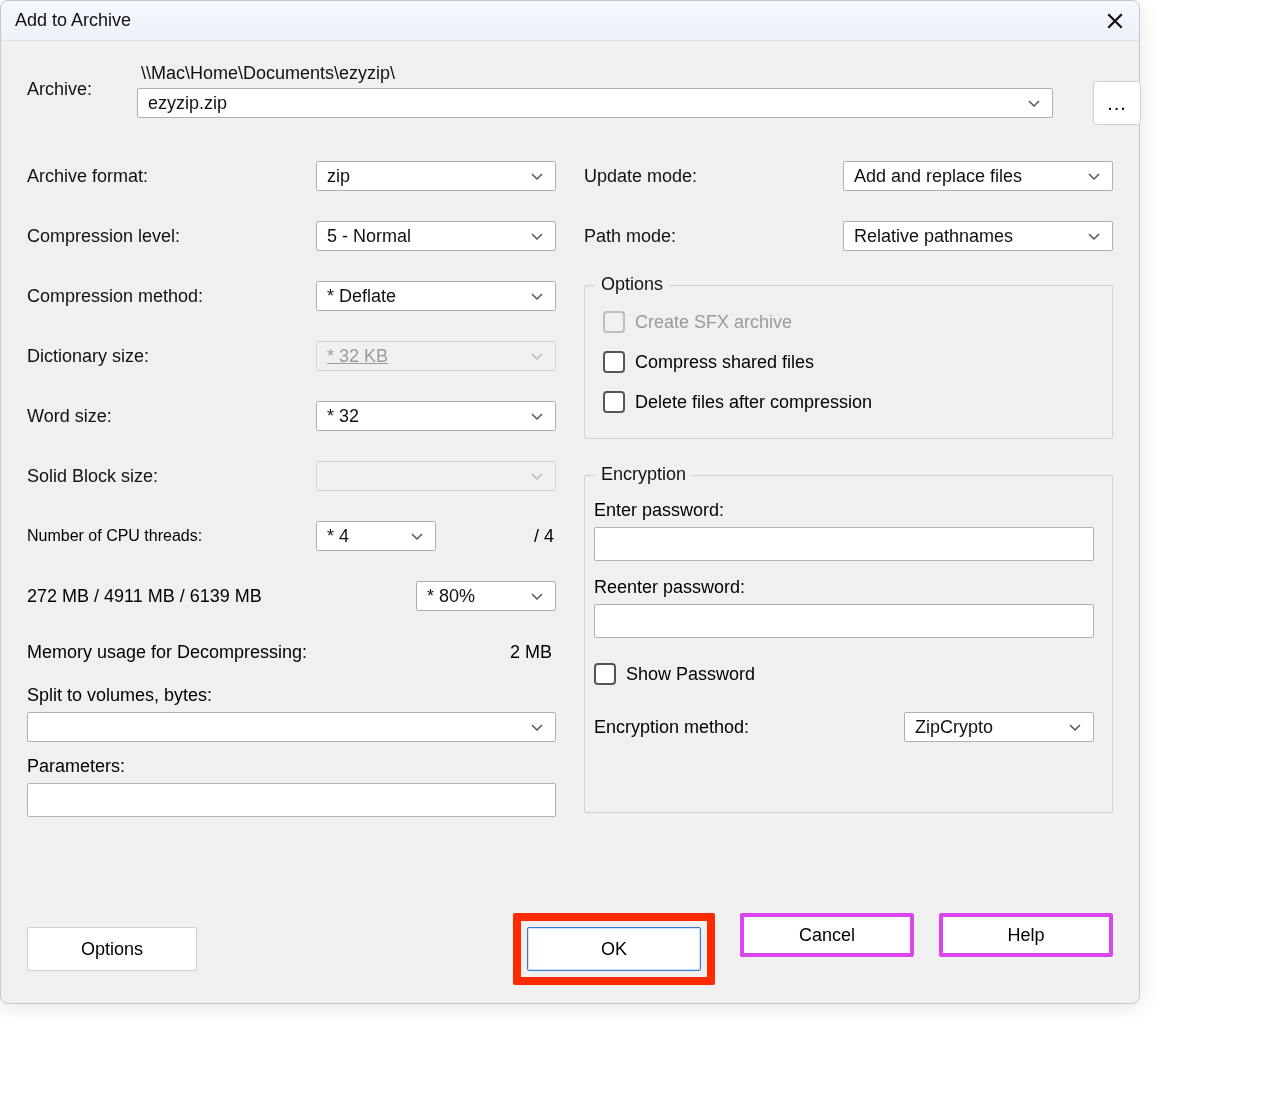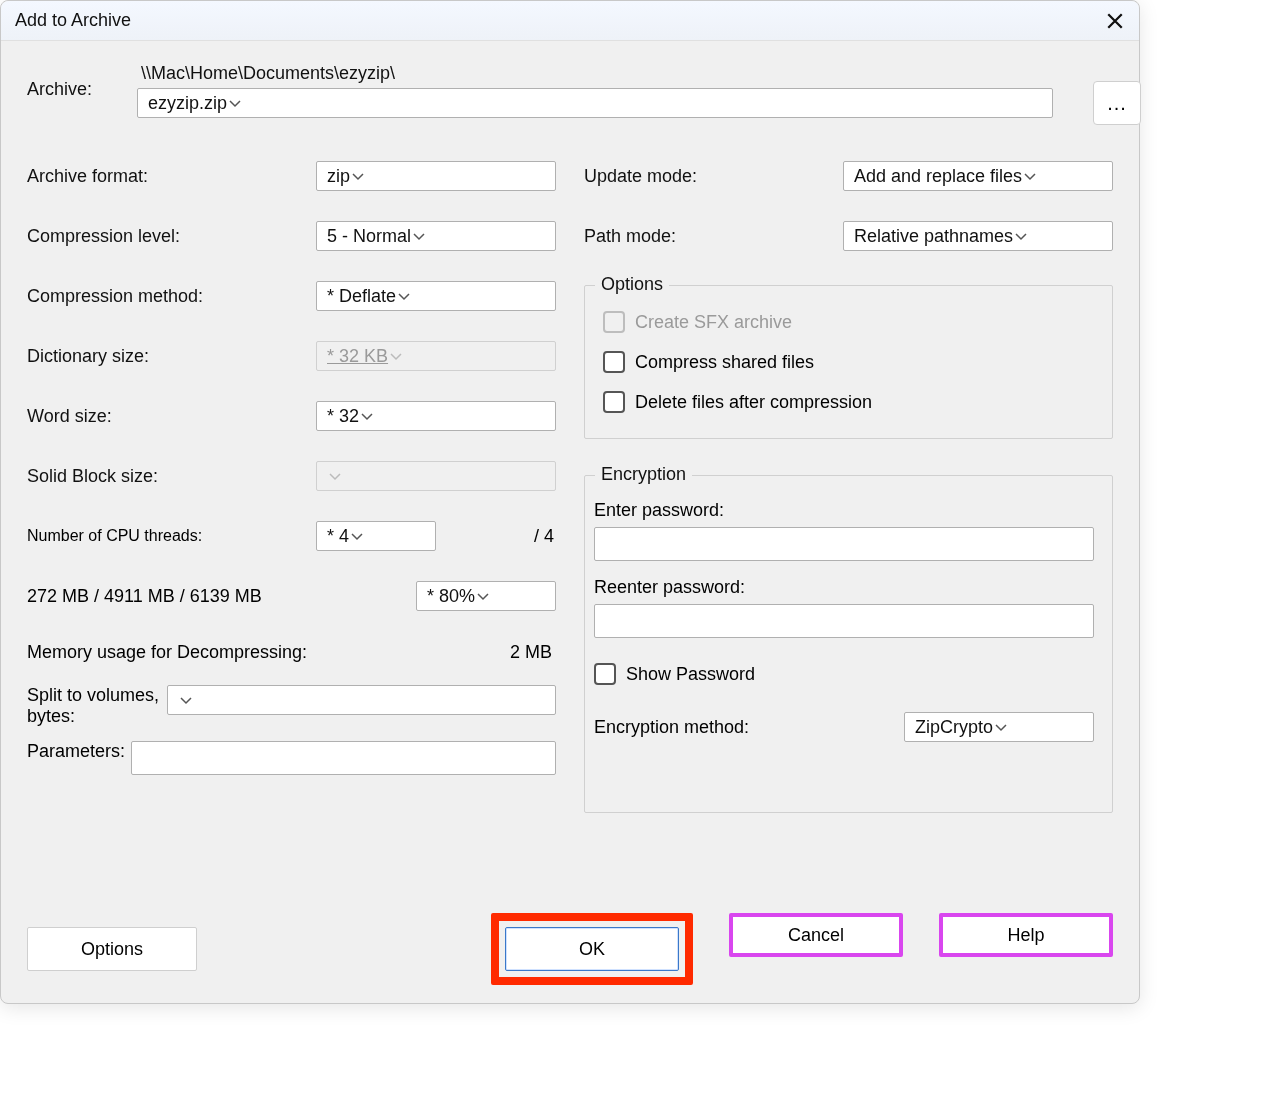--- a/index.html
+++ b/index.html
@@ -20,38 +20,38 @@
   .close-btn { width: 28px; height: 28px; display:flex; align-items:center; justify-content:center; cursor:pointer; }
   .close-btn svg { width: 18px; height: 18px; }
   .body { flex: 1; padding: 22px 26px 10px 26px; display: flex; flex-direction: column; gap: 8px; position: relative;}
   .row-archive { display: grid; grid-template-columns: 110px 1fr 60px; column-gap: 0; align-items: start; }
   .row-archive .lbl { font-size: 18px; color:#111; padding-top: 16px; }
   .arch-path { font-size: 18px; color:#111; margin-bottom: 4px; padding-left: 4px;}
   .select, .input {
     background: #fff; border: 1px solid #b0b0b0; font-size: 18px; color:#111;
     height: 30px; line-height: 28px; padding: 0 10px; border-radius: 2px;
   }
-  .select { display:flex; align-items:center; justify-content:flex-start; cursor:pointer; }
+  .select { display:flex; align-items:center; justify-content:space-between; cursor:pointer; }
   .select.disabled { background:#f0f0f0; color:#9a9a9a; border-color:#d0d0d0; cursor:default;text-decoration:underline;}
   .chev { width:16px; height:16px; flex:0 0 16px; }
   .browse-btn {
     margin-left: 40px; margin-top: 18px; width: 48px; height: 44px; background:#fff; border:1px solid #cfcfcf; border-radius:4px;
     display:flex; align-items:center; justify-content:center; font-size:20px; cursor:pointer; letter-spacing:1px;
   }
   .cols { display: grid; grid-template-columns: 1fr 1fr; column-gap: 28px; margin-top: 20px; }
   .col-left, .col-right { display: flex; flex-direction: column; }
   .formrow { display:grid; grid-template-columns: 1fr 240px; align-items:center; min-height:46px; gap: 30px;}
   .formrow .lbl { font-size:18px; color:#111; }
   .threads-row { display:grid; grid-template-columns: 1fr 150px 90px; align-items:center; min-height:46px;}
   .threads-row .suffix { text-align:right; font-size:18px; padding-right:2px;}
   .mem-row { display:grid; grid-template-columns: 1fr 140px; align-items:center; min-height:46px;}
   .mem-lines { font-size:18px; line-height:1.5;}
   .mem-decomp { display:grid; grid-template-columns: 1fr 140px; align-items:center; min-height:46px; font-size:18px;}
   .mem-decomp .val { text-align:right; padding-right:4px;}
-  .full-row { display:flex; gap:6px; margin-top:10px;}
+  .full-row { display:flex; flex-direction:column; gap:6px; margin-top:10px;}
   .full-row .lbl { font-size:18px;}
   .full-row .select, .full-row .input { width:100%; }
   .right-row { display:grid; grid-template-columns: 1fr 270px; align-items:center; min-height:46px; gap:20px;}
   .right-row .lbl { font-size:18px; color:#111; }
   .group {
     border:1px solid #d0d0d0; border-radius:2px; padding: 16px 18px 16px 18px; margin-top:10px; position:relative;
     background:#f0f0f0;
   }
   .group-title { position:absolute; top:-12px; left:10px; background:#f0f0f0; padding:0 6px; font-size:18px; color:#111;}
   .chk-row { display:flex; align-items:center; gap:10px; min-height:40px; font-size:18px;}
@@ -60,21 +60,21 @@
   .enc-field { display:flex; flex-direction:column; gap:6px; margin-top:8px;}
   .enc-field .lbl { font-size:18px; }
   .enc-field .input { width: 100%; height:34px;}
   .enc-method { display:grid; grid-template-columns: 1fr 190px; align-items:center; margin-top:18px; gap:20px;}
   .enc-method .lbl { font-size:18px; }
   .footer {
     position:absolute; left:26px; right:26px; bottom:18px;
     display:flex; align-items:center; justify-content:space-between;
   }
   .options-btn { width:170px; height:44px; background:#fff; border:1px solid #cfcfcf; border-radius:2px; font-size:18px; cursor:pointer;}
-  .footer-right { display:flex; gap:36px; }
+  .footer-right { display:flex; gap:25px; }
   .dlg-btn { width:174px; height:44px; background:#fff; border:4px solid #d946ef; border-radius:2px; font-size:18px; cursor:pointer; display:flex; align-items:center; justify-content:center;}
   .ok-wrap { border:8px solid #ff2a00; padding:6px; border-radius:2px;}
   .ok-btn { border:1px solid #3a78c9 !important; box-shadow: inset 0 0 0 1px #cfe1ff;}
 </style>
 </head>
 <body>
 
 <div class="outer">
   <div class="dialog">
     <div class="titlebar">

